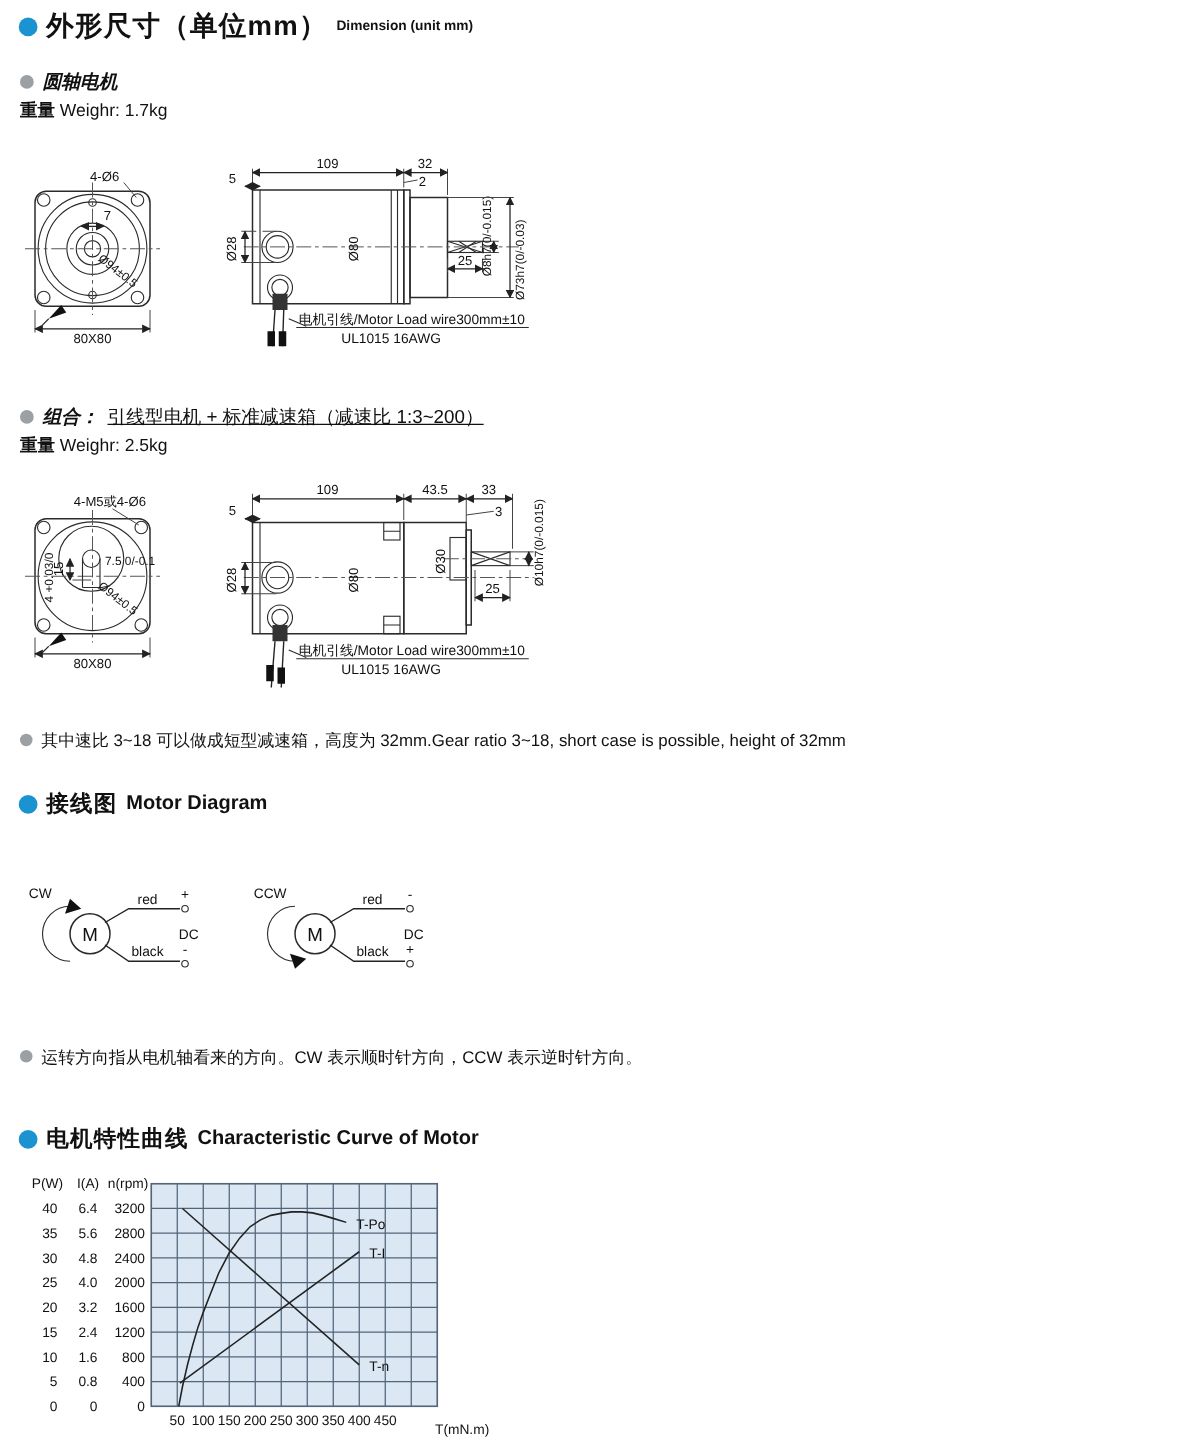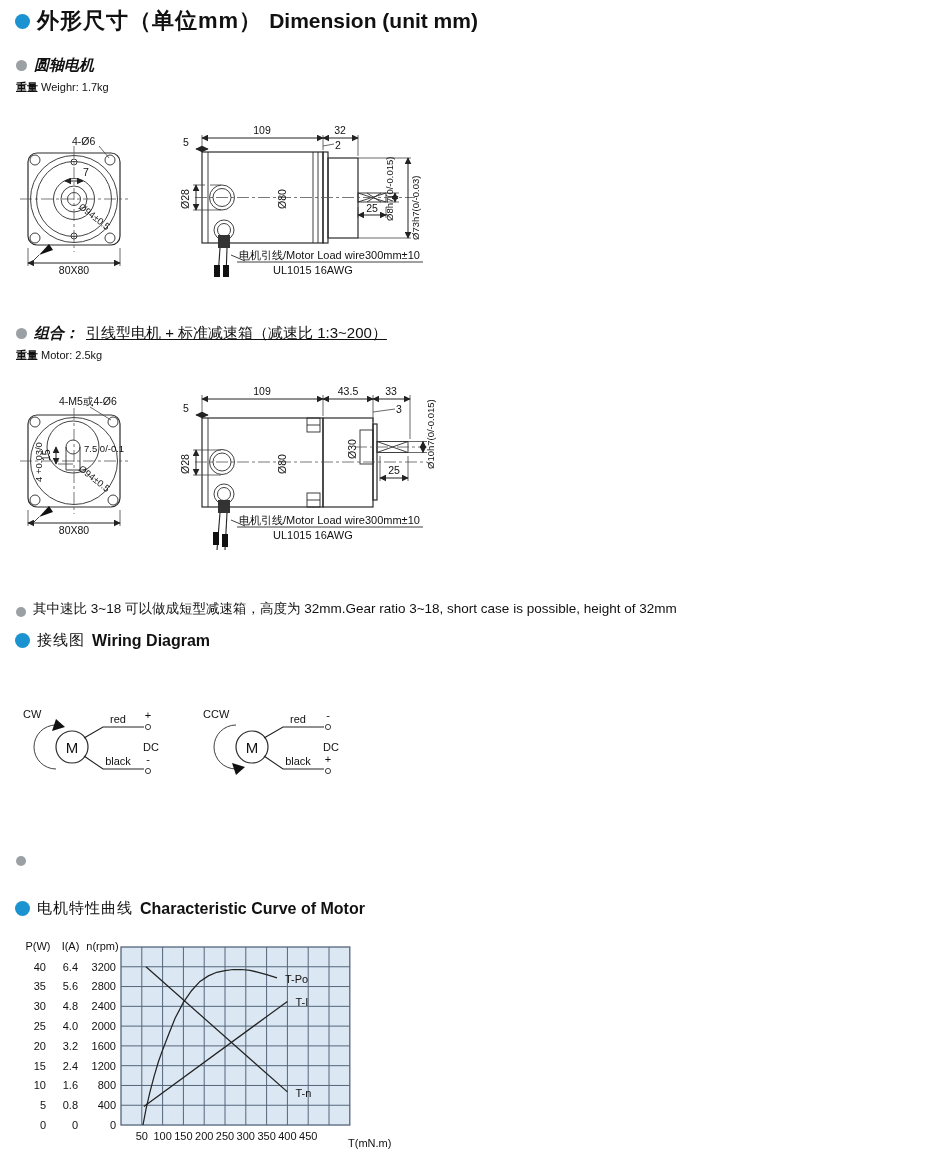--- a/index.html
+++ b/index.html
@@ -5,28 +5,28 @@
   html,body{margin:0;padding:0;background:#fff;}
   .page{position:relative;width:950px;height:1154px;background:#fff;overflow:hidden;
         font-family:"Liberation Sans",sans-serif;color:#111;}
   .abs{position:absolute;}
   .sec{position:absolute;display:flex;align-items:center;gap:7px;}
   .dot{border-radius:50%;flex:0 0 auto;}
   .dot.blue{width:15px;height:15px;background:#1b93d0;}
   .dot.gray{width:11px;height:11px;background:#9aa0a4;}
   .dot.sm{width:10px;height:10px;background:#9aa0a4;margin-top:3px;}
   .h1cn{font-size:22px;font-weight:bold;letter-spacing:1px;}
-  .h1en{font-size:21px;font-weight:bold;}
-  .h2cn{font-size:15px;font-weight:normal;letter-spacing:1px;}
+  .h1en{font-size:11px;font-weight:bold;}
+  .h2cn{font-size:18px;font-weight:bold;letter-spacing:1px;}
   .h2en{font-size:16px;font-weight:bold;}
   .subcn{font-size:15px;font-weight:bold;font-style:italic;}
   .subrest{font-size:15px;font-weight:normal;text-decoration:underline;}
-  .body13{font-size:11px;text-align:center;}
+  .body13{font-size:14px;text-align:center;}
   .wcn{font-weight:bold;}
-  .note{position:absolute;display:flex;gap:7px;align-items:flex-end;font-size:13.5px;line-height:17px;margin-top:16px;}
+  .note{position:absolute;display:flex;gap:7px;align-items:flex-start;font-size:13.5px;line-height:17px;}
   svg text{font-family:"Liberation Sans",sans-serif;}
   .t{font-size:10.5px;fill:#111;stroke:none;}
   .t9{font-size:9.5px;fill:#111;stroke:none;}
   .t11{font-size:11px;fill:#111;stroke:none;}
   .ol{stroke:#2b2b2b;stroke-width:1.2;fill:none;}
   .tn{stroke:#2b2b2b;stroke-width:0.9;fill:none;}
   .ext{stroke:#444;stroke-width:0.8;fill:none;}
   .dim{stroke:#222;stroke-width:1;fill:none;marker-start:url(#arw);marker-end:url(#arw);}
   .cl{stroke:#555;stroke-width:0.8;fill:none;stroke-dasharray:12 3 3 3;}
   .wire{stroke:#222;stroke-width:1.1;fill:none;}
@@ -145,21 +145,21 @@
     </g>
   </svg>
 
   <div class="sec" style="left:16px;top:324px;">
     <span class="dot gray"></span>
     <span class="subcn">组合：</span>
     <span class="subrest">引线型电机 + 标准减速箱（减速比 1:3~200）</span>
   </div>
   <div class="abs body13" style="left:16px;top:348px;">
     <span class="wcn">重量</span>
-    <span>Motor: 2.5kg</span>
+    <span>Weighr: 2.5kg</span>
   </div>
 
   <svg class="abs" style="left:15px;top:382px;" width="470" height="192" viewBox="0 0 470 192">
     <g>
       <rect class="ol" x="13" y="33" width="92" height="92" rx="9"></rect>
       <circle class="tn" cx="59" cy="79" r="43.5"></circle>
       <circle class="tn" cx="58" cy="65" r="26"></circle>
       <circle class="tn" cx="58" cy="65" r="7"></circle>
       <circle class="tn" cx="20" cy="40" r="5"></circle>
         <circle class="tn" cx="98" cy="40" r="5"></circle>
@@ -249,21 +249,21 @@
   </svg>
 
   <div class="note" style="left:16px;top:584px;width:900px;">
     <span class="dot sm"></span>
     <span>其中速比 3~18 可以做成短型减速箱，高度为 32mm.Gear ratio 3~18, short case is possible, height of 32mm</span>
   </div>
 
   <div class="sec" style="left:15px;top:631px;">
     <span class="dot blue"></span>
     <span class="h2cn">接线图</span>
-    <span class="h2en">Wiring Diagram</span>
+    <span class="h2en">Motor Diagram</span>
   </div>
 
   <svg class="abs" style="left:15px;top:700px;" width="380" height="95" viewBox="0 0 380 95">
     <g>
       <text class="t11" x="8" y="18">CW</text>
       <circle class="ol" cx="57" cy="47" r="16"></circle>
       <text x="57" y="53" text-anchor="middle" style="font-size:15px;fill:#111;">M</text>
       <path class="tn" d="M 41,69 A 22,22 0 0 1 41,25"></path>
       <polygon points="41,19 50,27 37,31" fill="#111"></polygon>
       <path class="wire" d="M 69,38 L 88,27 H 129"></path>
@@ -289,20 +289,21 @@
       <path class="wire" d="M 69,56 L 88,69 H 129"></path>
       <text class="t11" x="103" y="65" text-anchor="middle">black</text>
       <text class="t11" x="133" y="63" text-anchor="middle">+</text>
       <circle class="tn" cx="133" cy="71" r="2.6"></circle>
       <text class="t11" x="128" y="51">DC</text>
     </g>
   </svg>
 
   <div class="note" style="left:16px;top:837px;width:910px;">
     <span class="dot sm"></span>
+    <span>运转方向指从电机轴看来的方向。CW 表示顺时针方向，CCW 表示逆时针方向。</span>
   </div>
 
   <div class="sec" style="left:15px;top:899px;">
     <span class="dot blue"></span>
     <span class="h2cn">电机特性曲线</span>
     <span class="h2en">Characteristic Curve of Motor</span>
   </div>
 
   <svg id="chart-svg" class="abs" style="left:15px;top:935px;" width="430" height="219" viewBox="0 0 430 219">
       <rect x="106" y="12" width="228.8" height="178.02" fill="#dbe8f4" stroke="#54657a" stroke-width="1.3"></rect>

